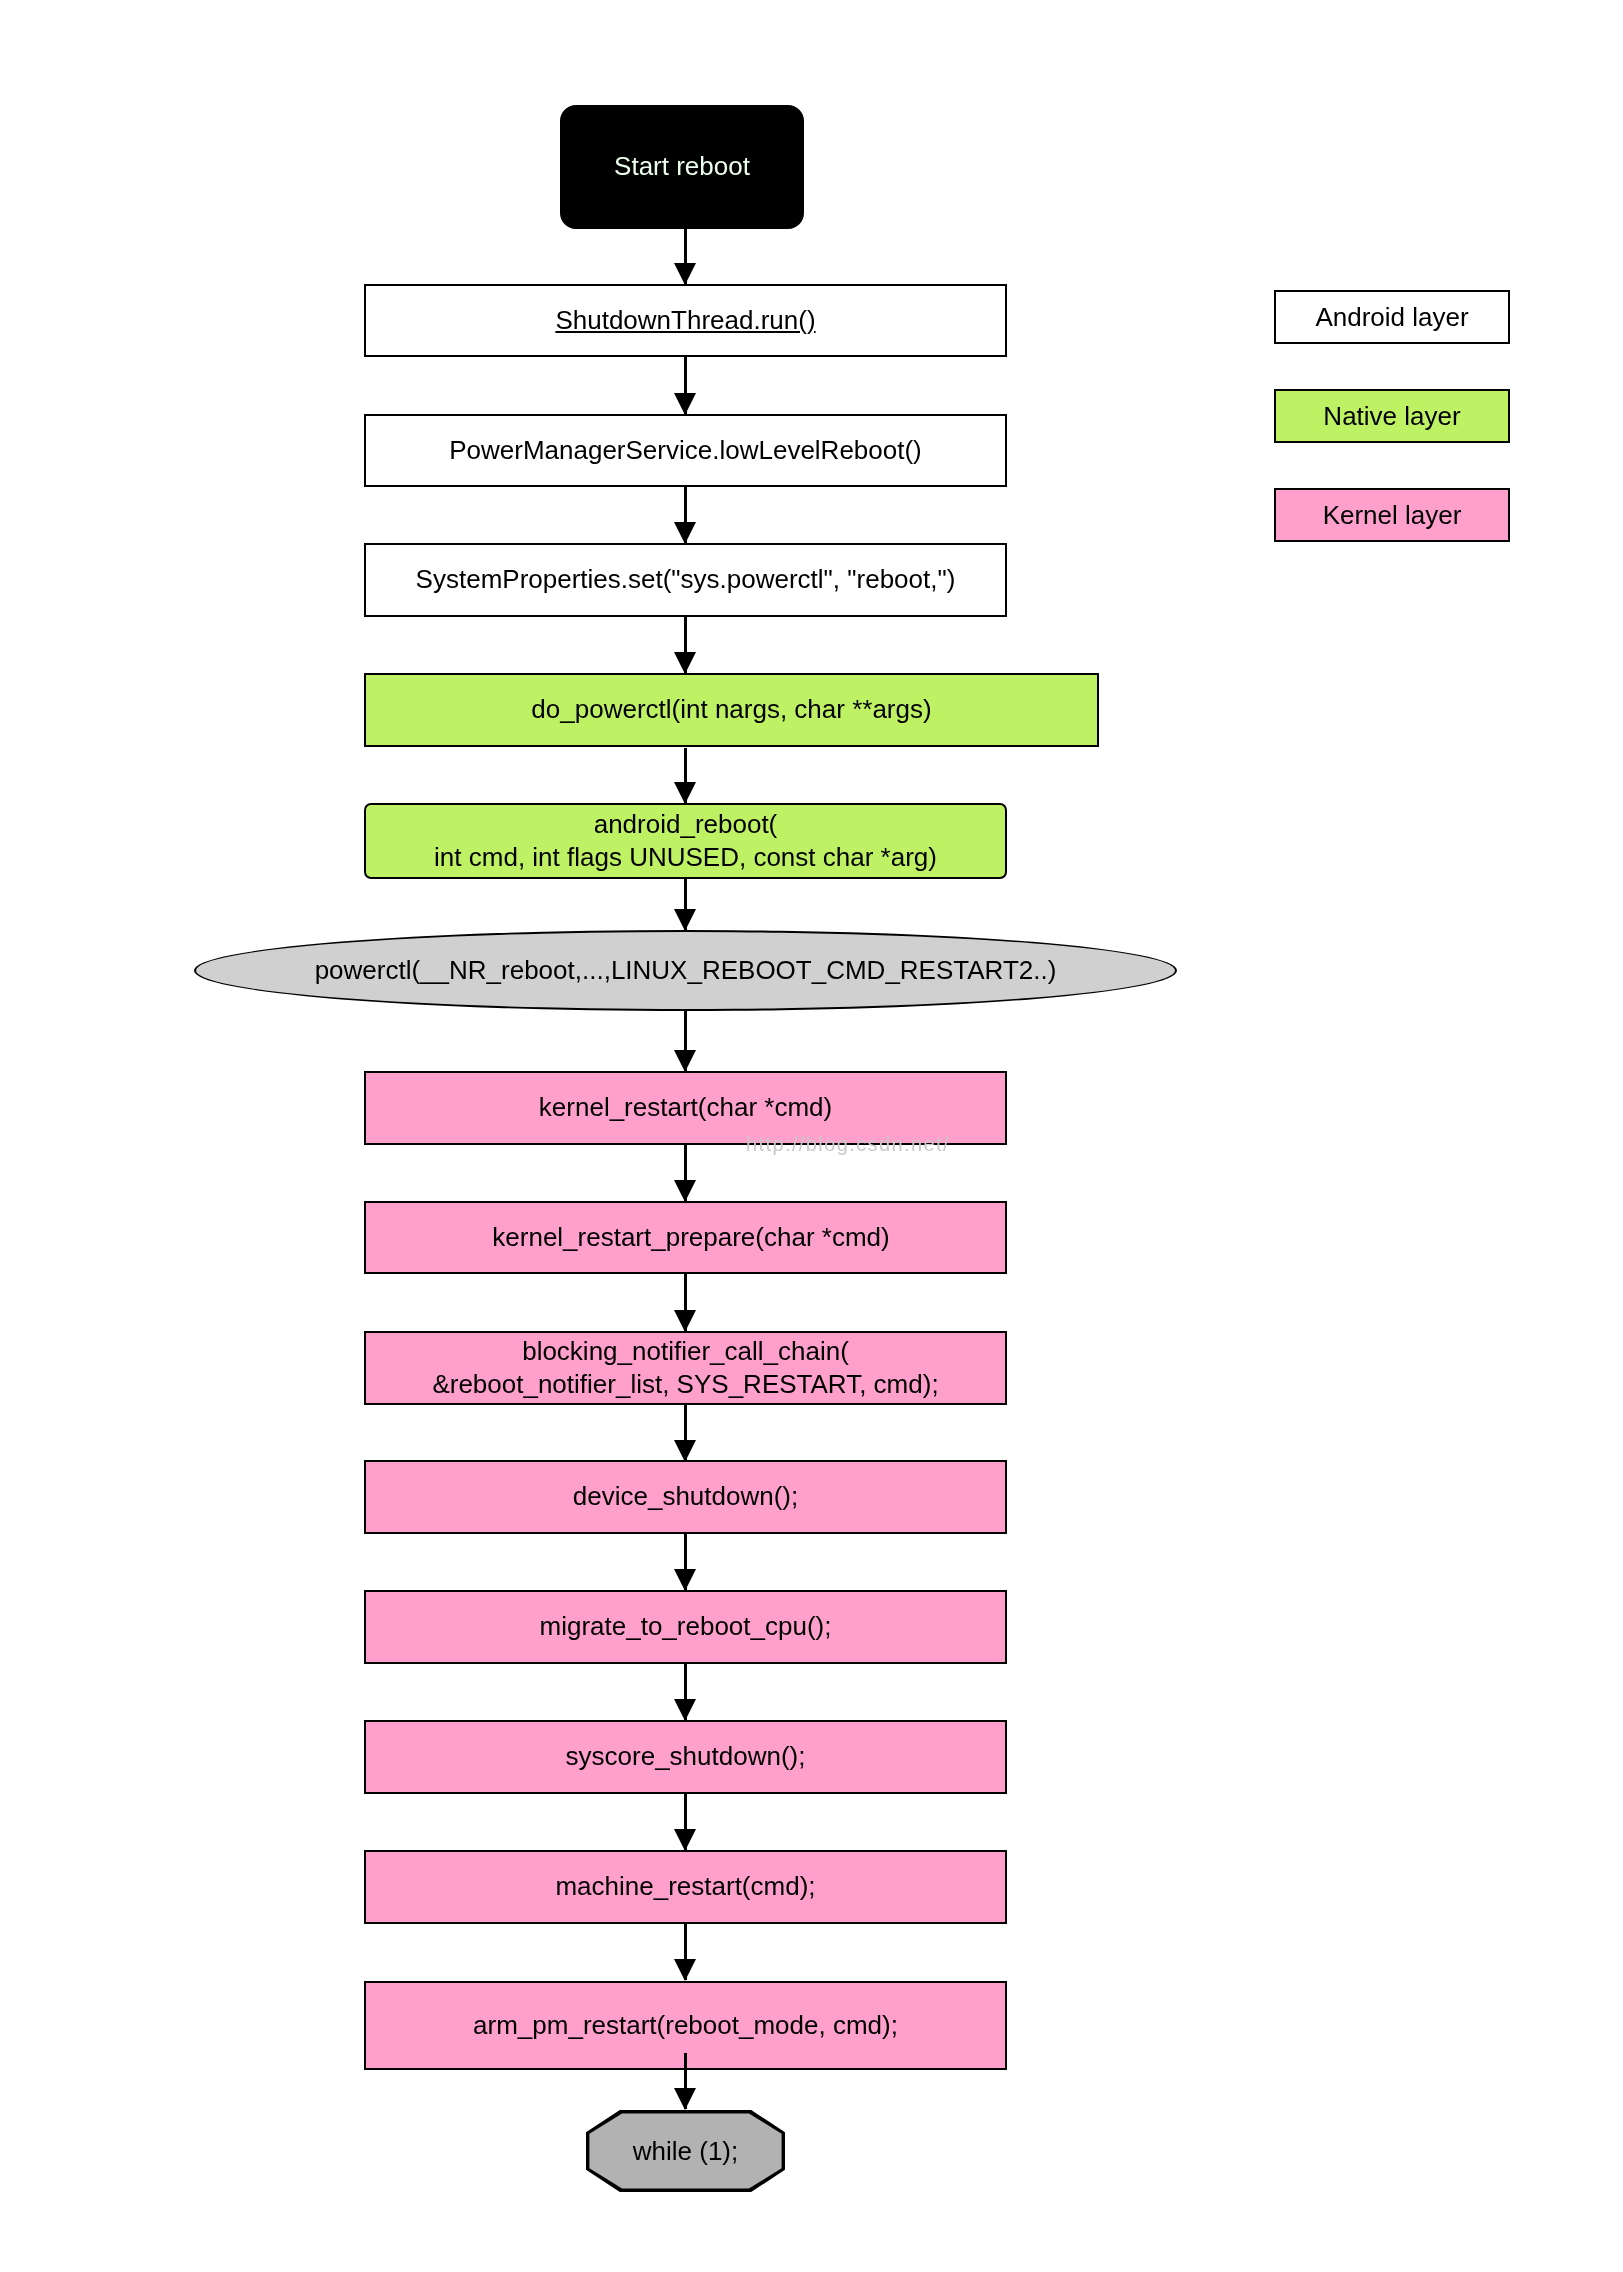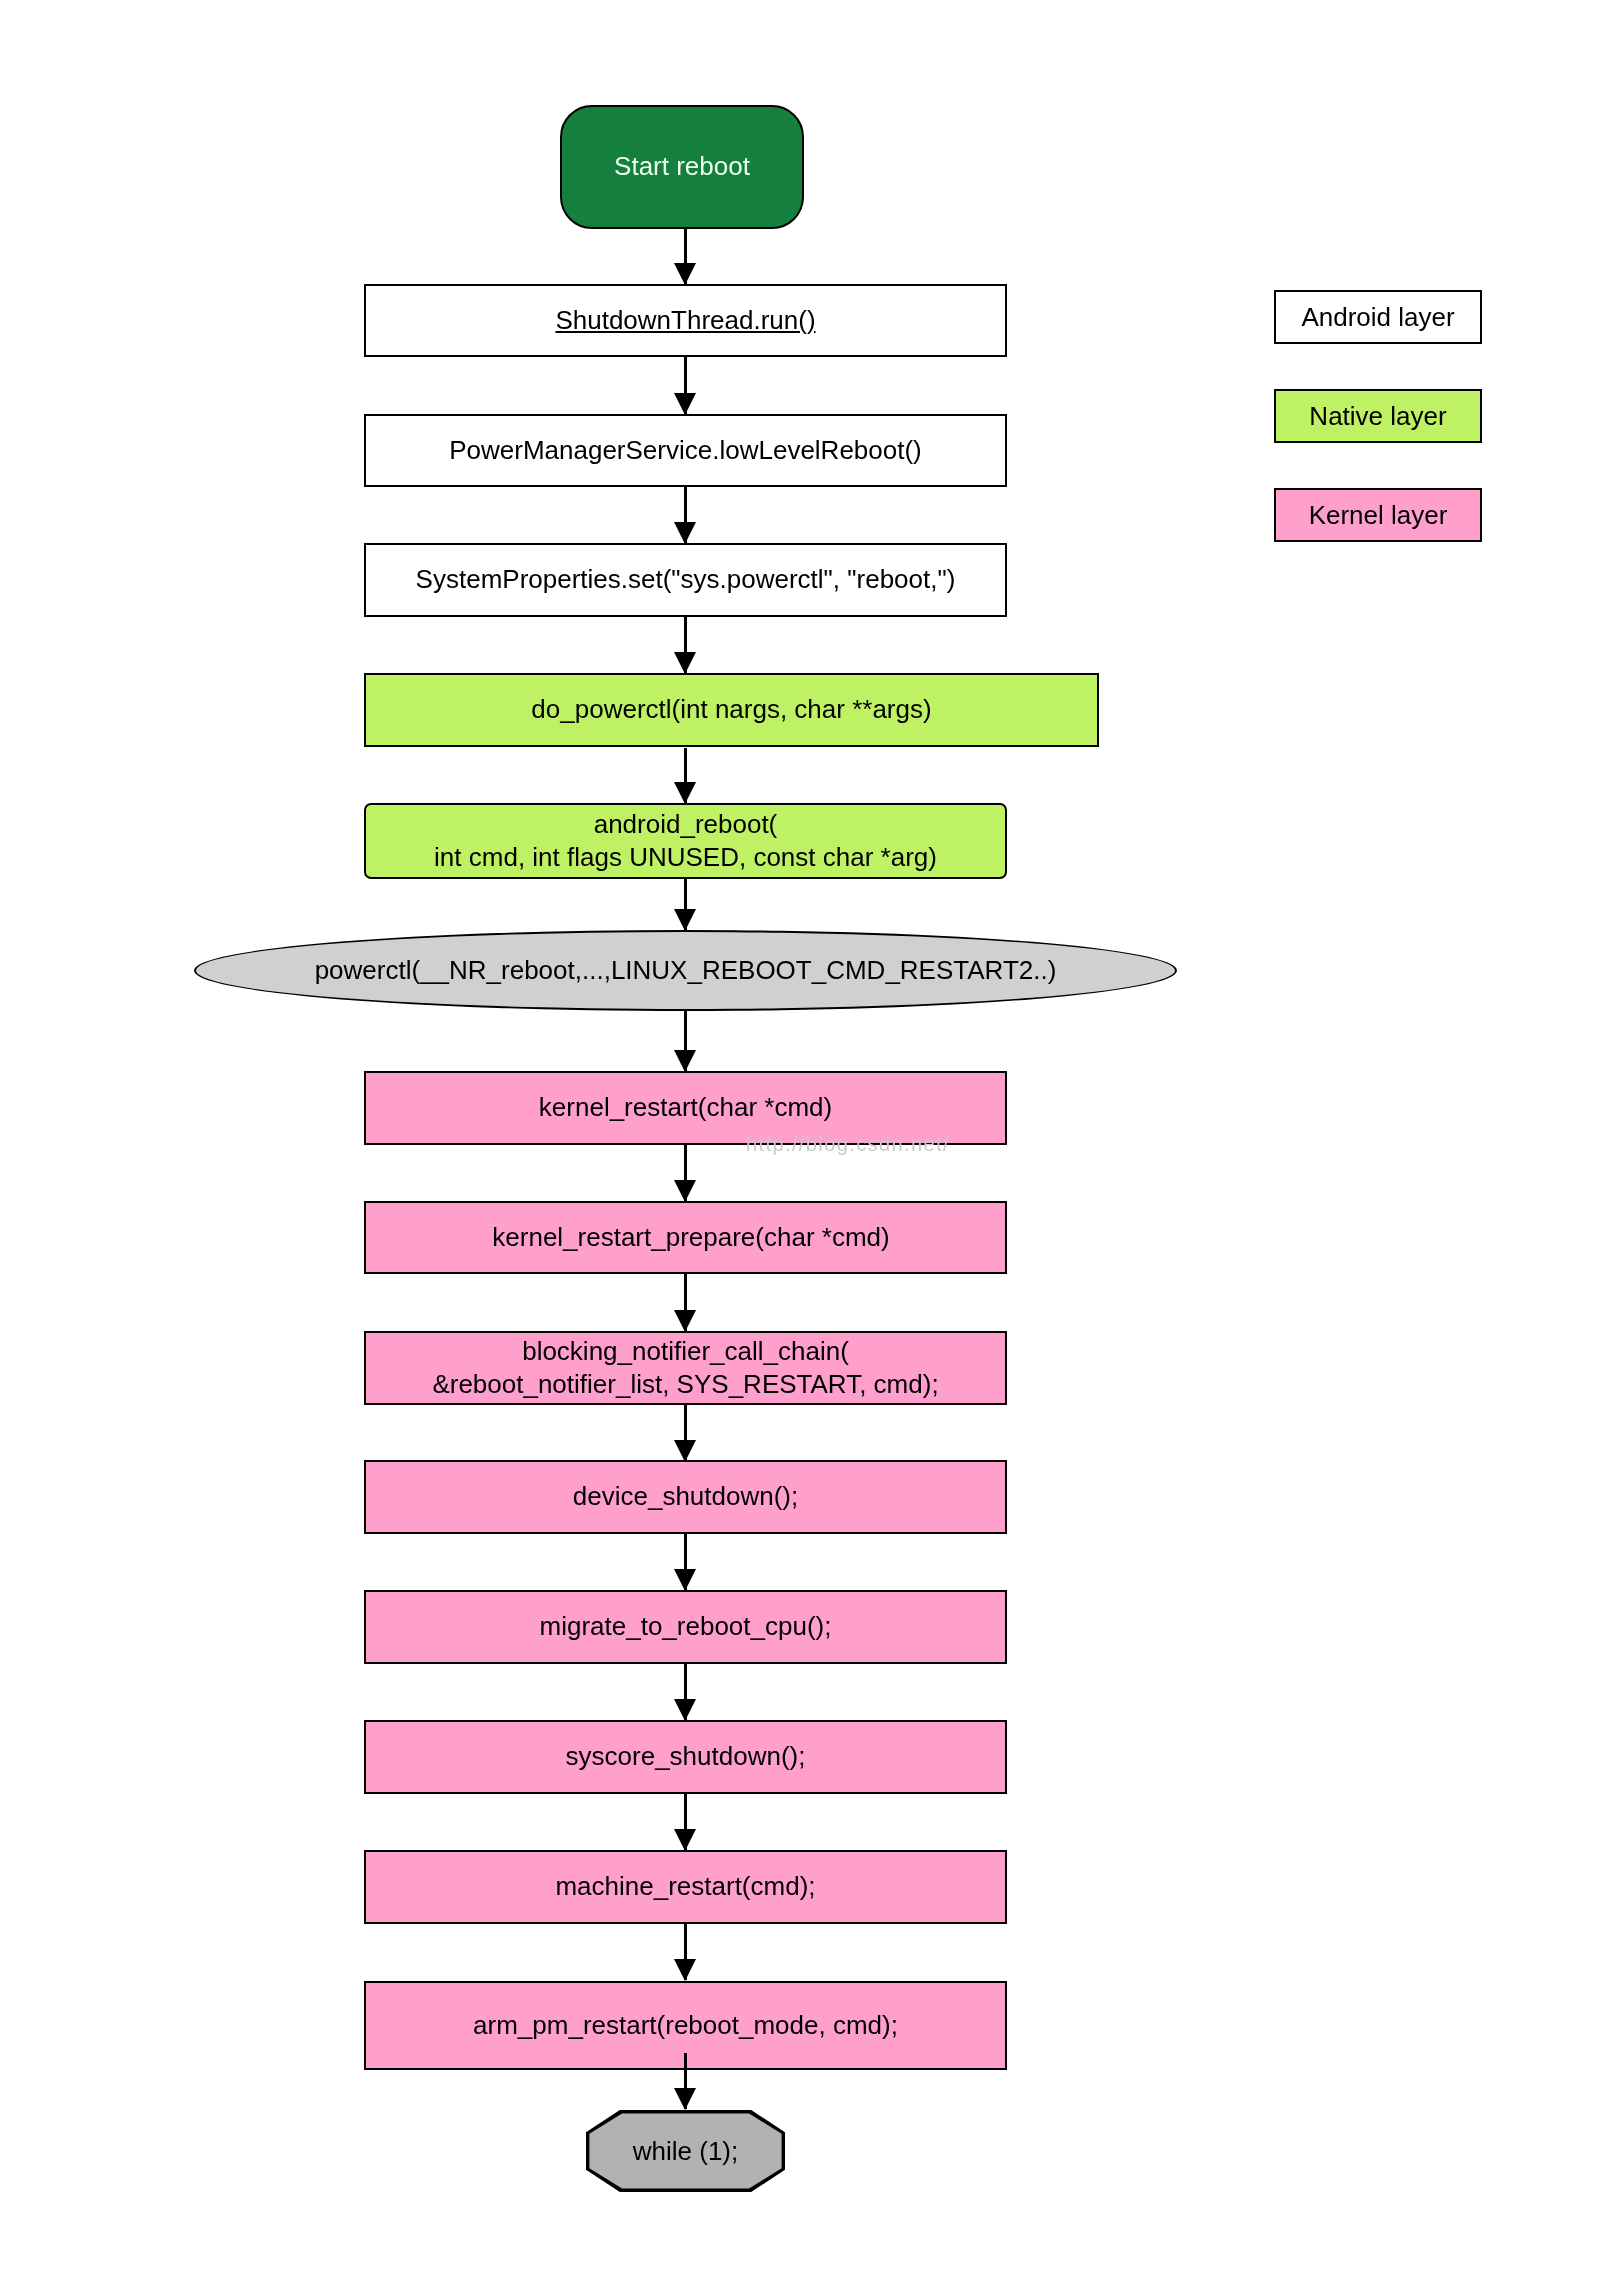--- a/index.html
+++ b/index.html
@@ -17,21 +17,21 @@
     align-items: center;
     justify-content: center;
     text-align: center;
     font-size: 26px;
     line-height: 1.28;
     color: #000000;
     border: 2.7px solid #000000;
     box-sizing: border-box;
     white-space: pre-line;
   }
-  .layer-start   { background: #15803d; color: #ecffec; border-radius: 32px; }
+  .layer-start   { background: #000000; color: #ecffec; border-radius: 16px; }
   .layer-android { background: #ffffff; }
   .layer-native  { background: #bef264; }
   .layer-kernel  { background: #ff9fcc; }
   .layer-syscall { background: #d0d0d0; border-radius: 50%; }
 
   
   .octagon {
     position: absolute;
     background: #000000;
     clip-path: polygon(17% 0, 83% 0, 100% 27%, 100% 73%, 83% 100%, 17% 100%, 0 73%, 0 27%);
@@ -62,21 +62,21 @@
     transform: translateX(-50%);
     width: 0; height: 0;
     border-left: 11.7px solid transparent;
     border-right: 11.7px solid transparent;
     border-top: 22px solid #000000;
   }
 
   .legend-box {
     position: absolute;
     left: 1274px;
-    width: 208px;
+    width: 236px;
     height: 54px;
     border: 2.1px solid #000000;
     box-sizing: border-box;
     display: flex;
     align-items: center;
     justify-content: center;
     font-size: 26px;
     color: #000000;
   }
 

